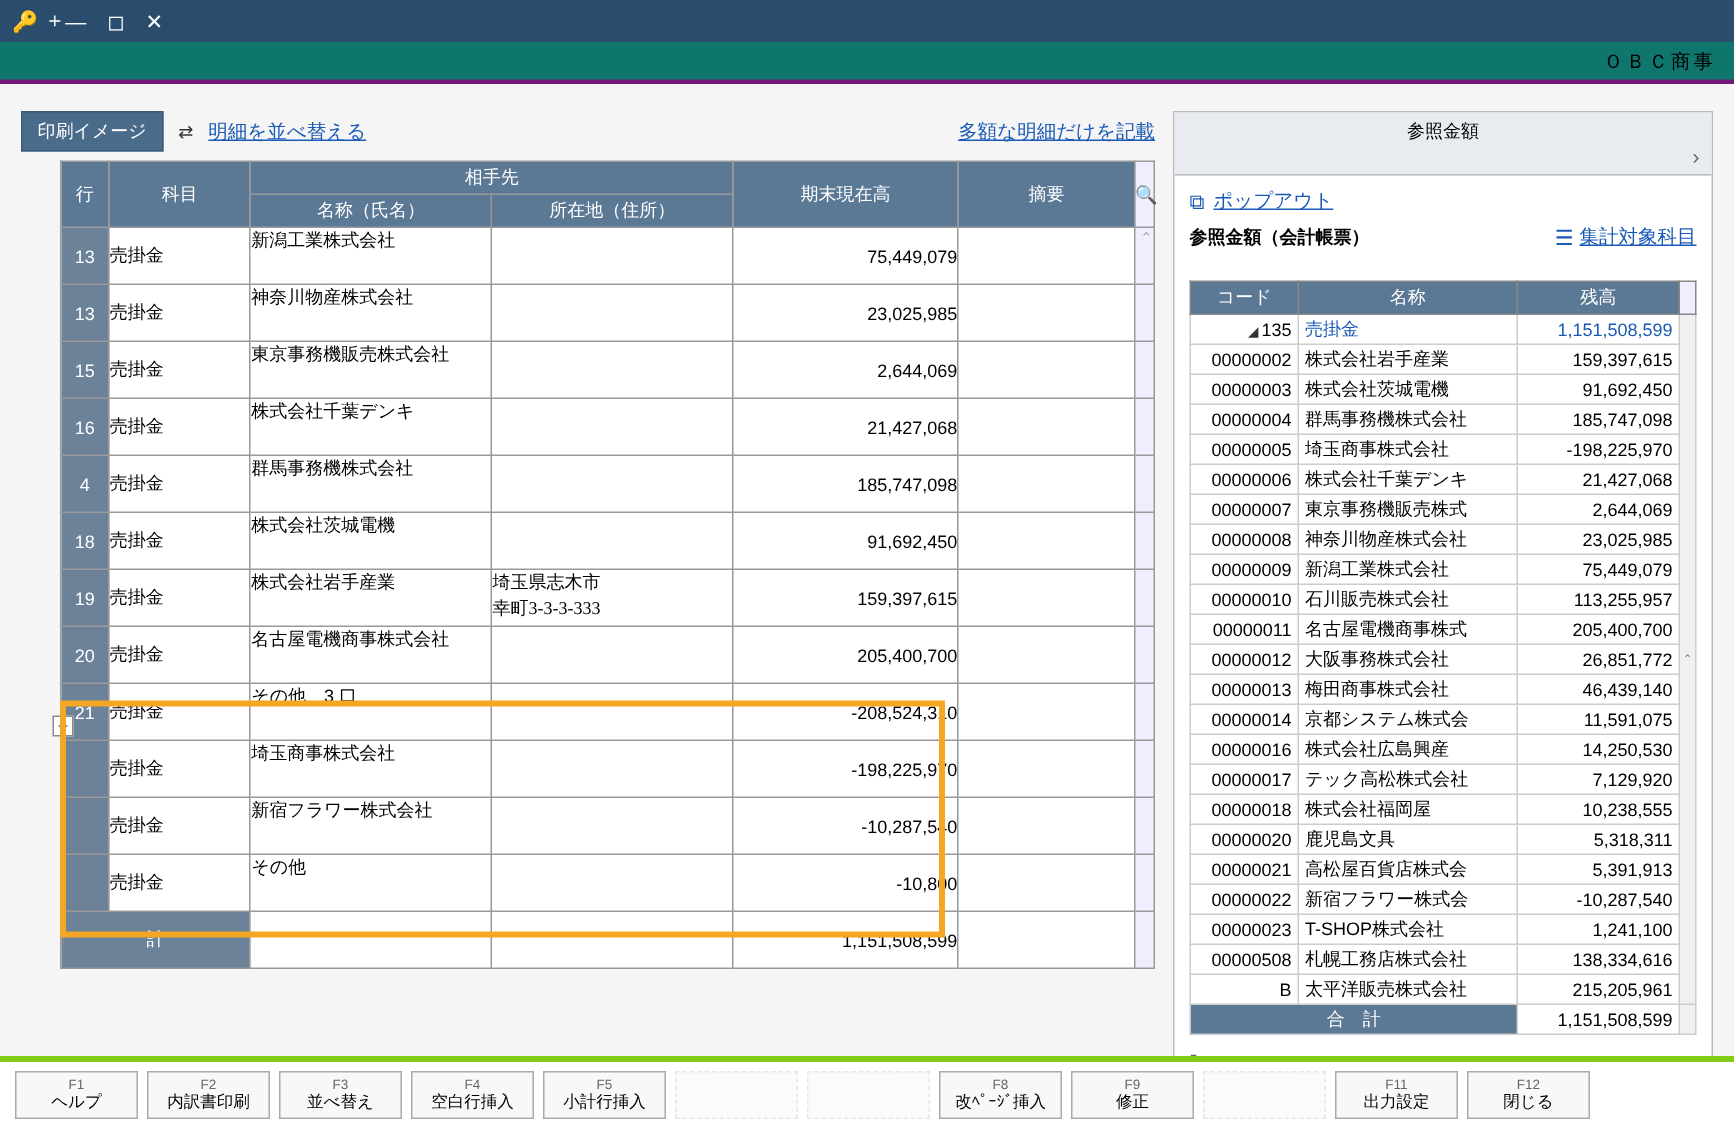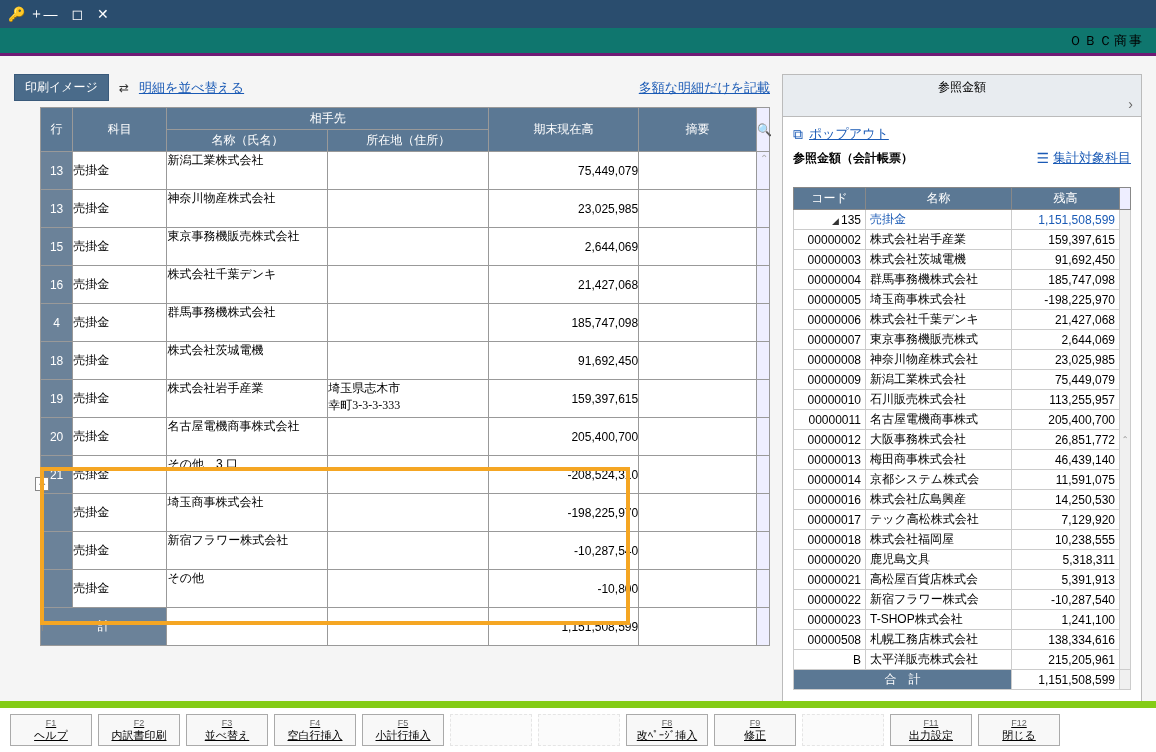--- a/index.html
+++ b/index.html
@@ -78,21 +78,21 @@
     .ref-table tr.active .name { color: #1a5ab5; }
     .ref-table tr.active .bal { color: #1a5ab5; }
     .ref-table tr.total td { background: #5b7894; color:#fff; text-align: center;}
     .ref-table tr.total td.bal { text-align:right; background:#fff; color:#000;}
     .tri { font-size: 9px; color: #333; margin-right: 2px;}
 
     .set-link-row { display:flex; align-items:center; gap:6px; padding: 6px 10px; }
     .set-link-row .ico { color:#666; }
 
     
-    .fkey-bar { position: absolute; bottom: 0; left: 0; right: 0; background: #fff; padding: 6px 10px; display: flex; gap: 6px; border-top: 7px solid #84cc16; text-decoration: underline; }
+    .fkey-bar { position: absolute; bottom: 0; left: 0; right: 0; background: #fff; padding: 6px 10px; display: flex; gap: 6px; border-top: 4px solid #84cc16; }
     .fbtn { border: 1px solid #aaa; background: #f8f8f8; width: 82px; height: 32px; display: flex; flex-direction: column; align-items: center; justify-content: center; font-size: 11px; line-height: 1.2; }
     .fbtn .fk { font-size: 9px; color: #666; }
     .fbtn.faded { opacity: 0.5; border: 1px dashed #ccc;}
     .fbtn.faded .label { visibility:hidden;}
 
     .col-scroll { width: 12px;}
     .ref-table-wrap { position:relative; }
   </style>
 </head>
 <body>

